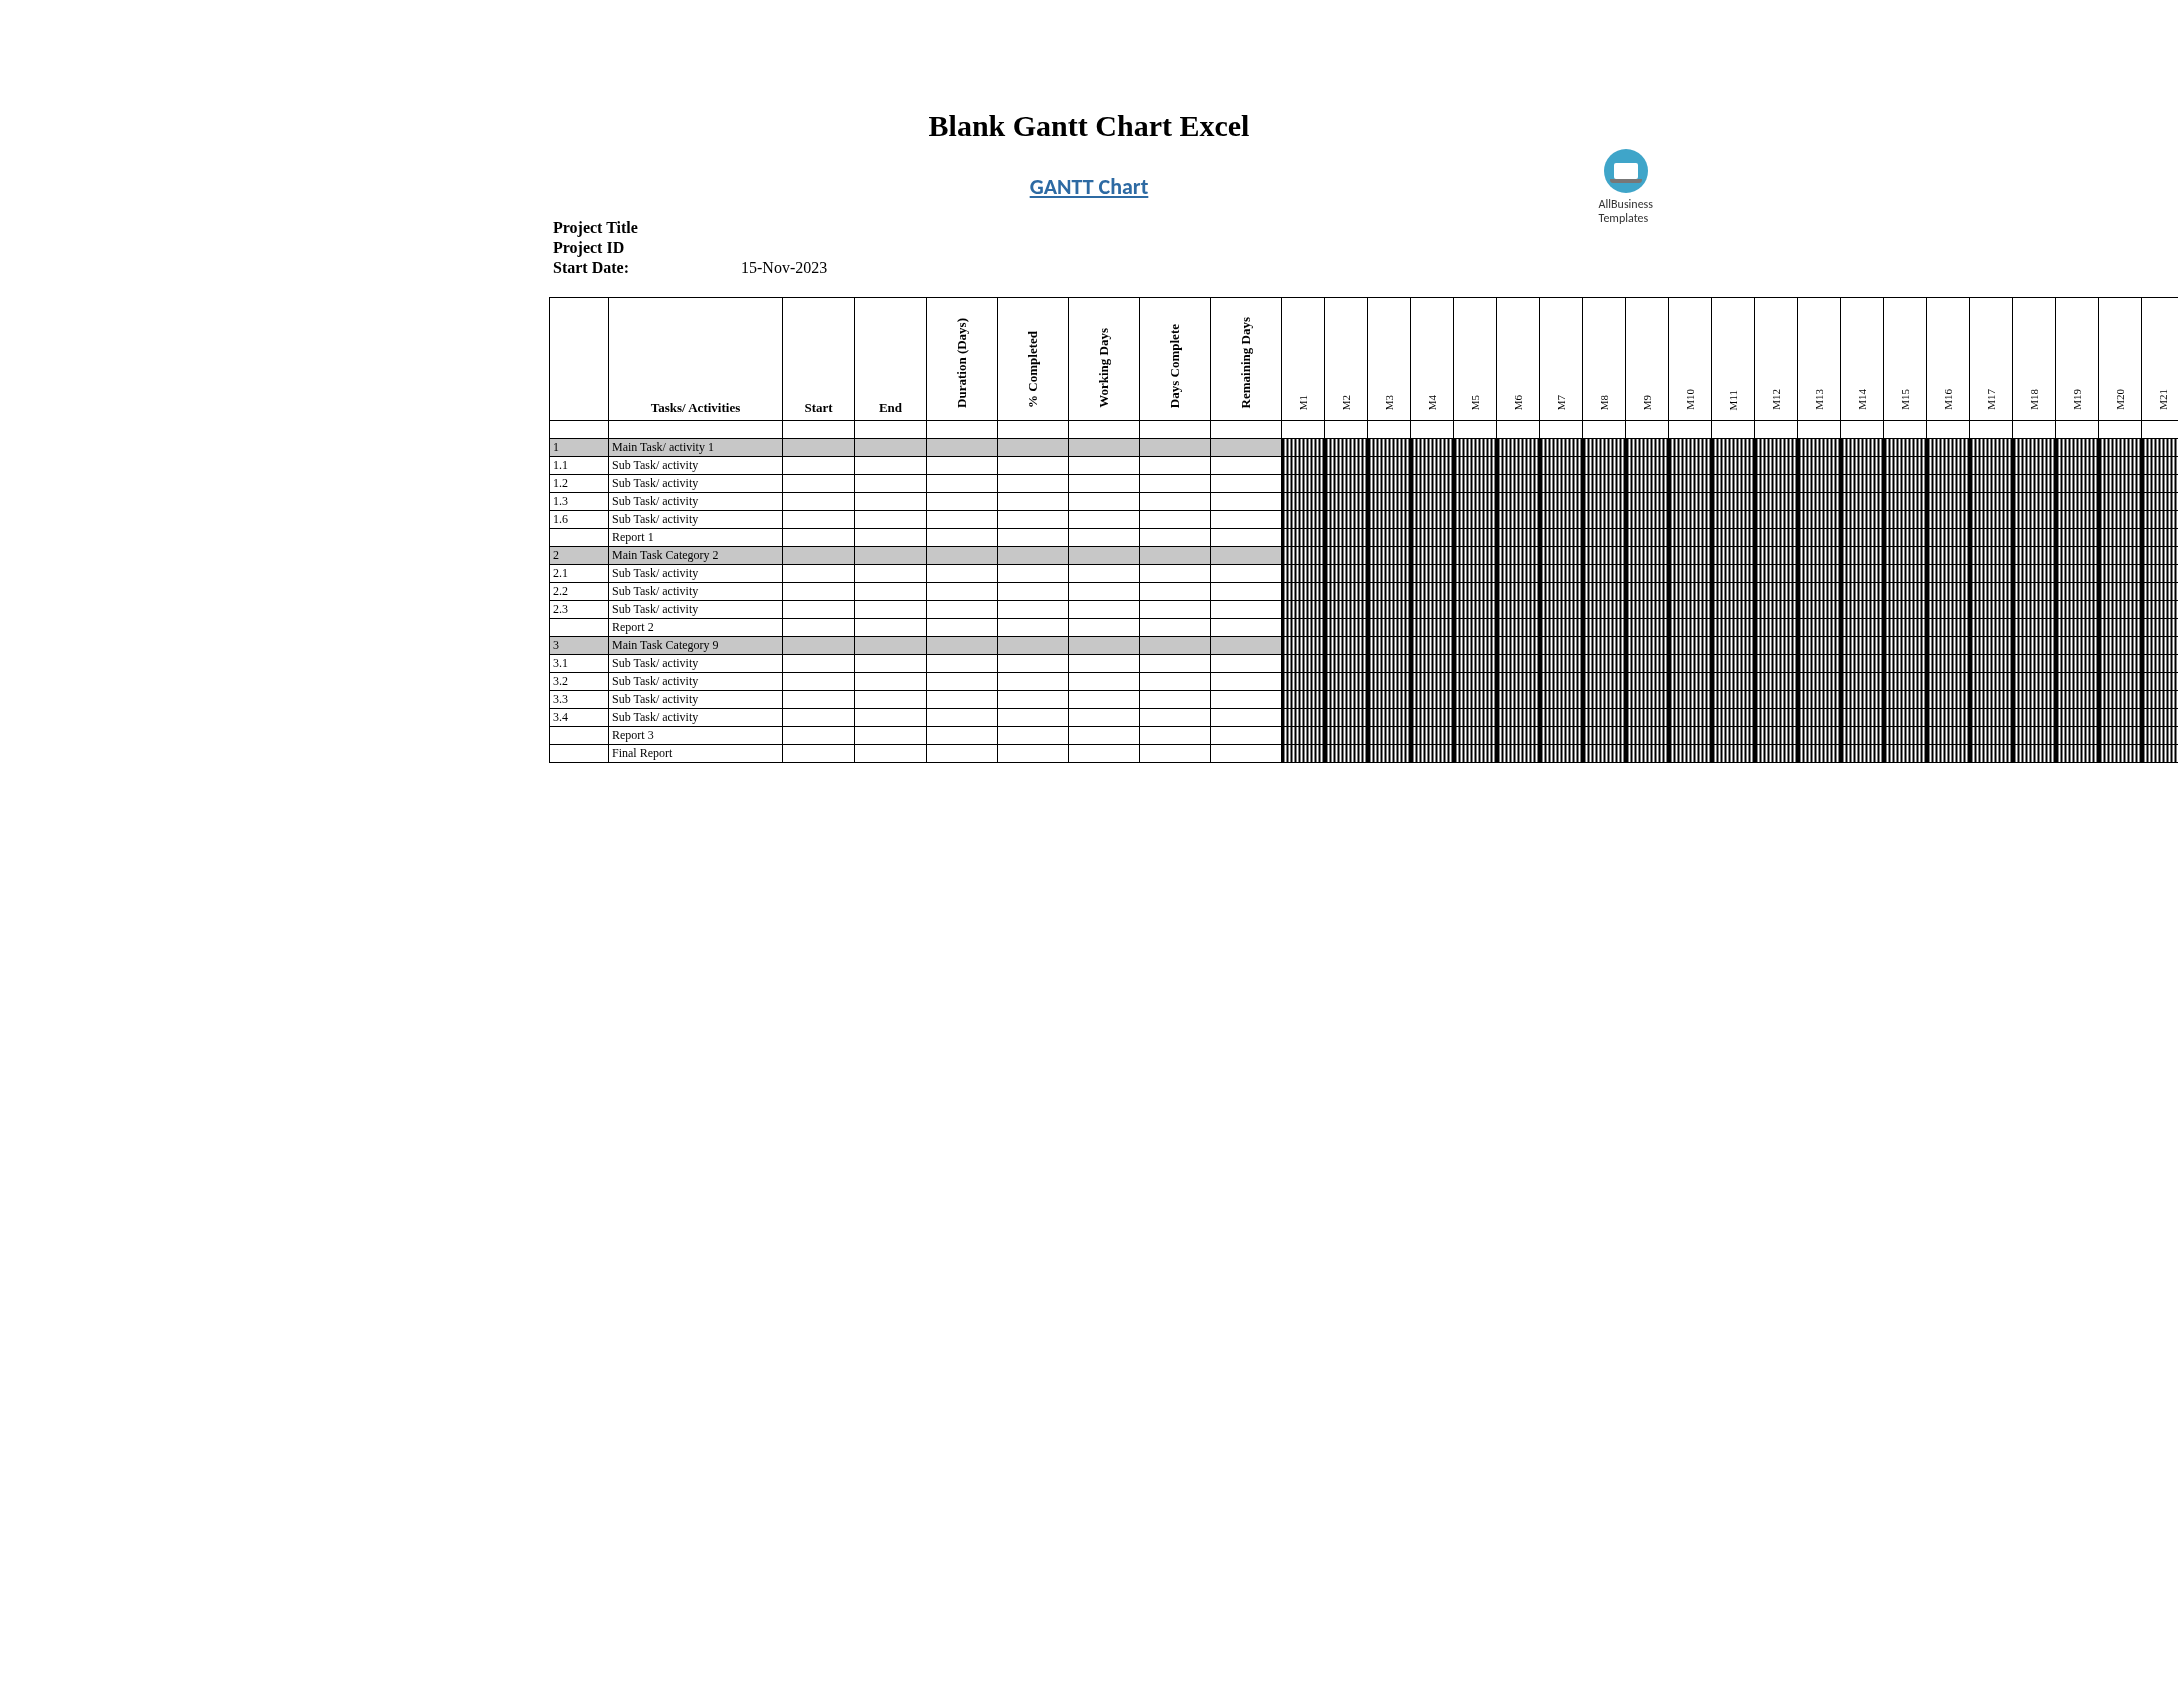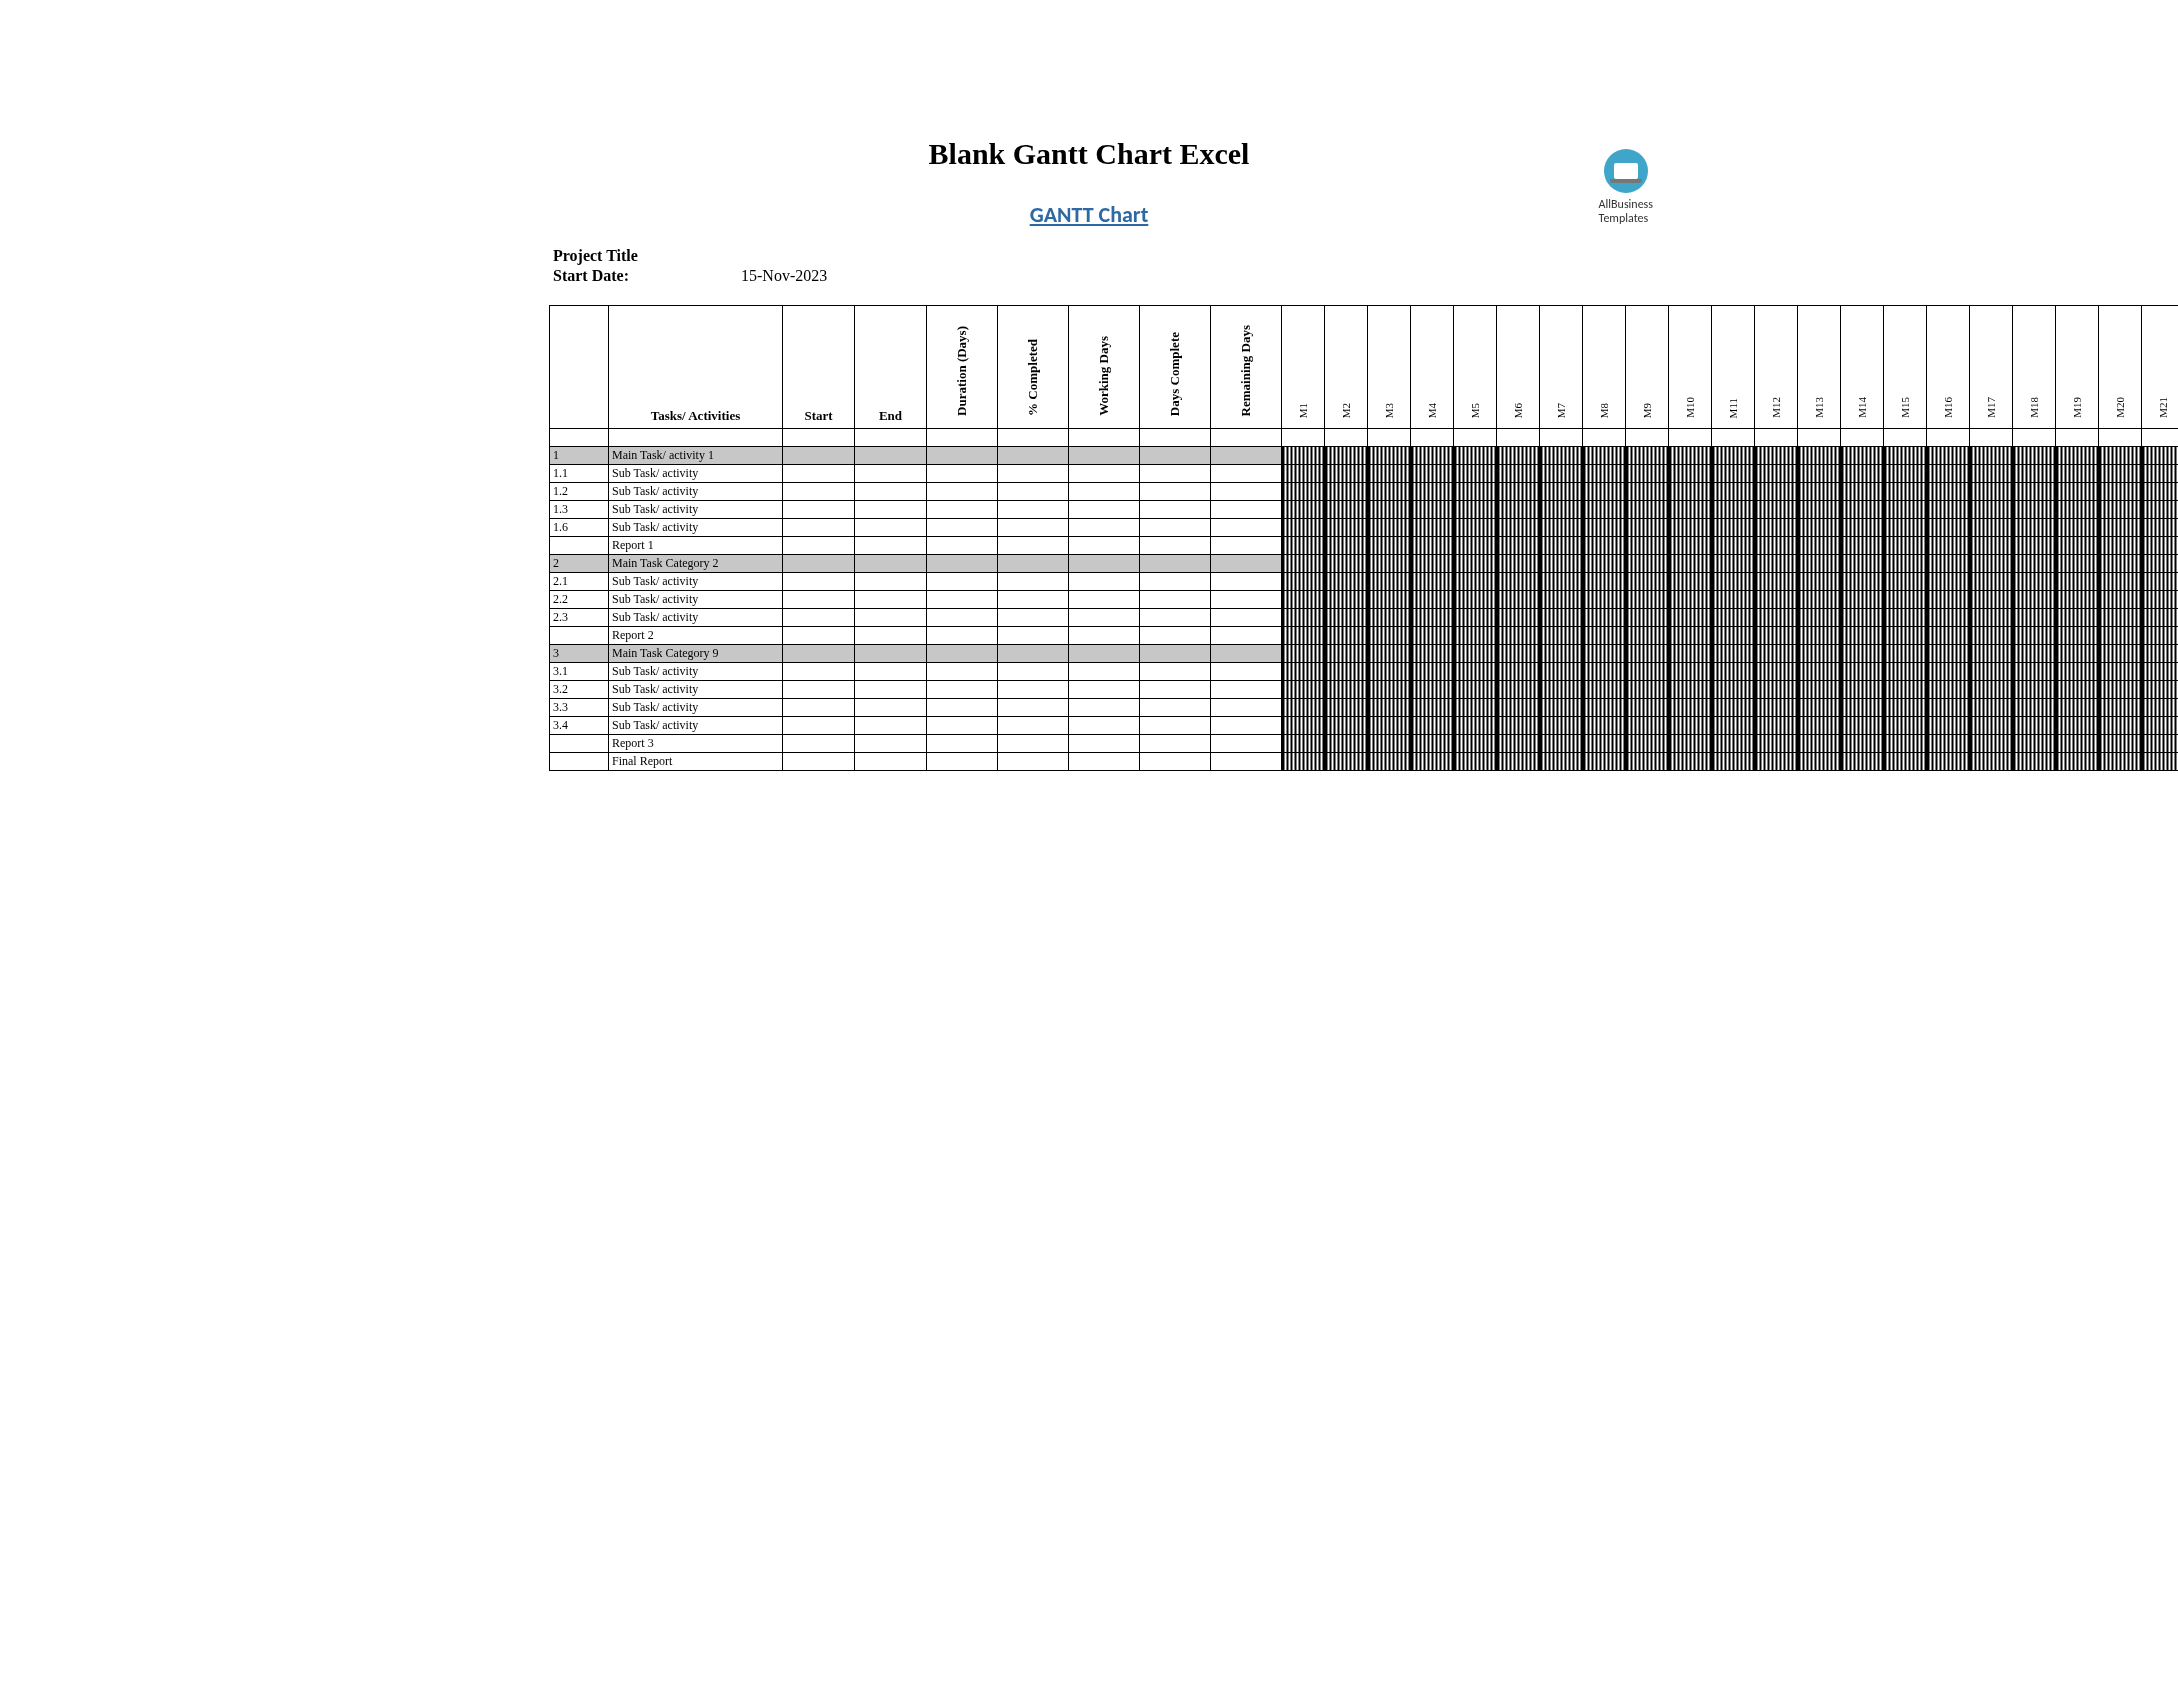--- a/index.html
+++ b/index.html
@@ -1,17 +1,17 @@
 <!DOCTYPE html>
 <html><head>
 <meta charset="utf-8">
 <style>
   html,body{margin:0;padding:0;background:#fff;font-family:"Times New Roman",Times,serif;color:#000}
   .page{width:1188px;margin:0 auto;padding:59px 40px 40px 40px;position:relative;box-sizing:border-box}
-  .title{text-align:center;font-size:30px;font-weight:bold;margin:78px 0 30px 0}
+  .title{text-align:center;font-size:30px;font-weight:bold;margin:50px 0 30px 0}
   .subtitle{text-align:center;font-size:22px;font-weight:bold;color:#2d6aa3;text-decoration:underline;margin-bottom:19px;font-family:Calibri,Arial,sans-serif}
   .logo{position:absolute;top:149px;right:30px;font-family:Calibri,Arial,sans-serif;font-size:12px;color:#333}
   .logo .circle{width:44px;height:44px;border-radius:50%;background:#3fa5c9;margin:0 auto 4px auto;display:flex;align-items:center;justify-content:center}
   .logo .laptop{width:24px;height:16px;background:#fff;border-radius:2px;position:relative}
   .logo .laptop::after{content:"";position:absolute;left:-4px;right:-4px;bottom:-4px;height:4px;background:#777;border-radius:0 0 3px 3px}
   .meta{font-size:16px;margin:0 0 20px 18px}
   .meta .row{display:flex;margin:2px 0}
   .meta .label{width:188px;font-weight:bold}
   table.gantt{border-collapse:collapse;font-size:12px;margin-left:14px}
   table.gantt th,table.gantt td{border:1px solid #000;padding:0}
@@ -46,20 +46,23 @@
       </div>
     <div>AllBusiness</div>
     <div>Templates</div>
   </div>
 
   <div class="meta">
     <div class="row">
         <span class="label">Project Title</span>
       </div>
     <div class="row">
+        <span class="label">Project ID</span>
+      </div>
+    <div class="row">
         <span class="label">Start Date:</span>
         <span>15-Nov-2023</span>
       </div>
   </div>
 
   <table class="gantt">
     <thead>
       <tr id="head-row">
         <th class="idcol"></th>
         <th class="taskcol">Tasks/ Activities</th>

